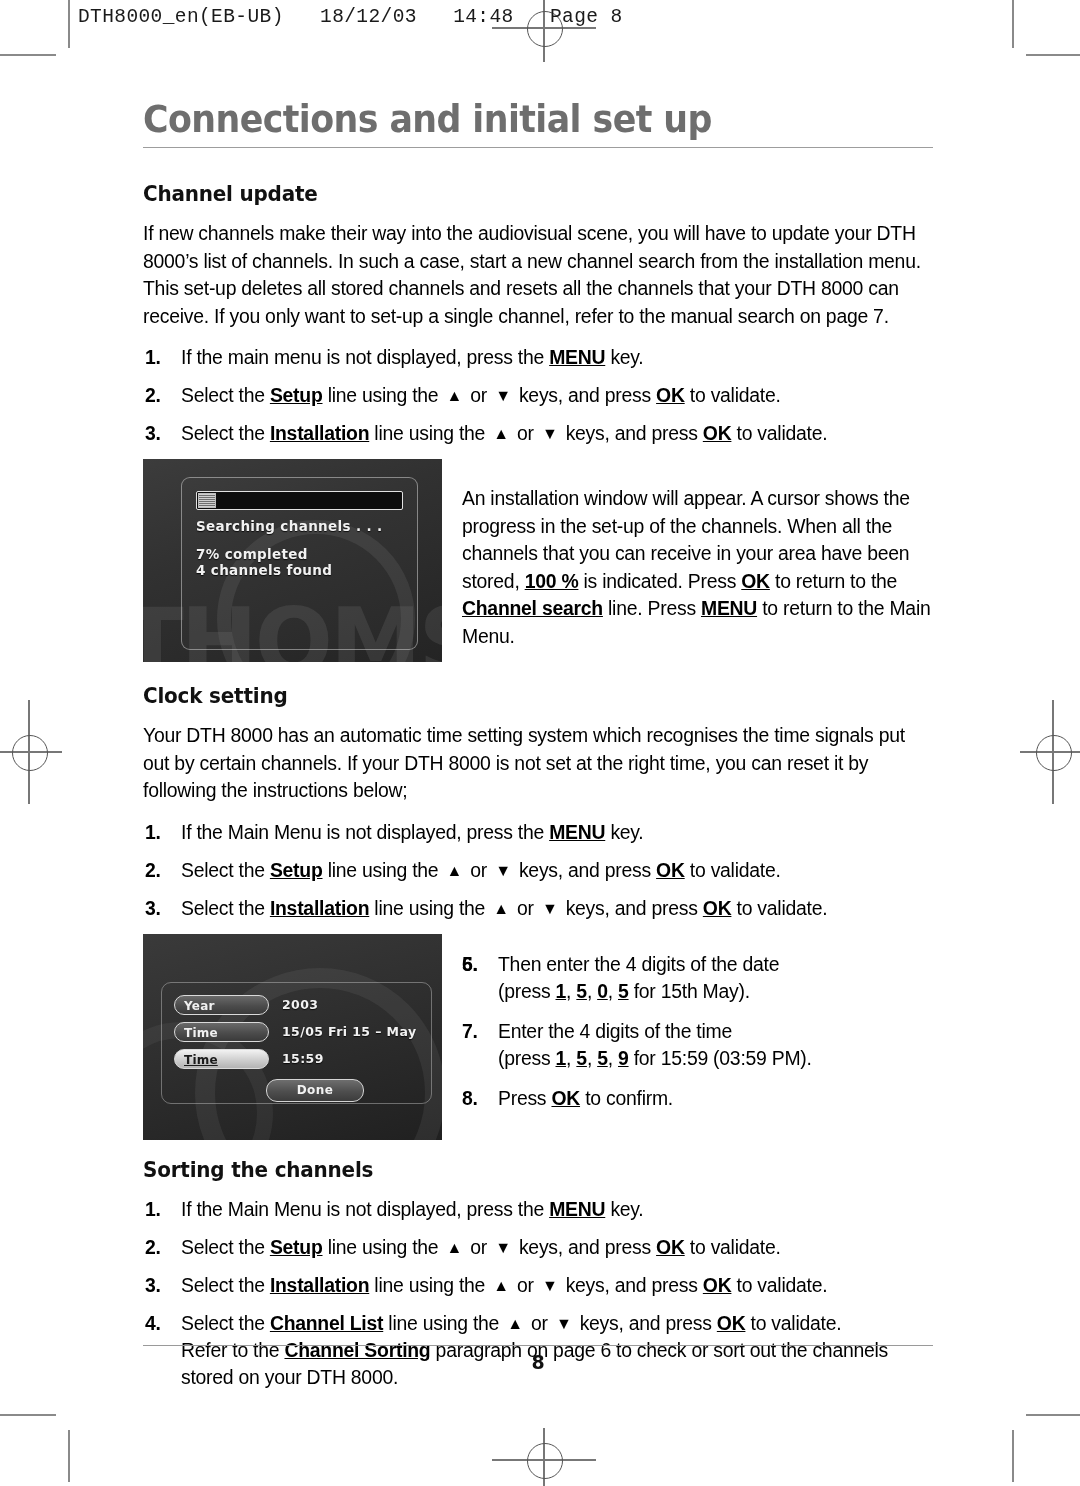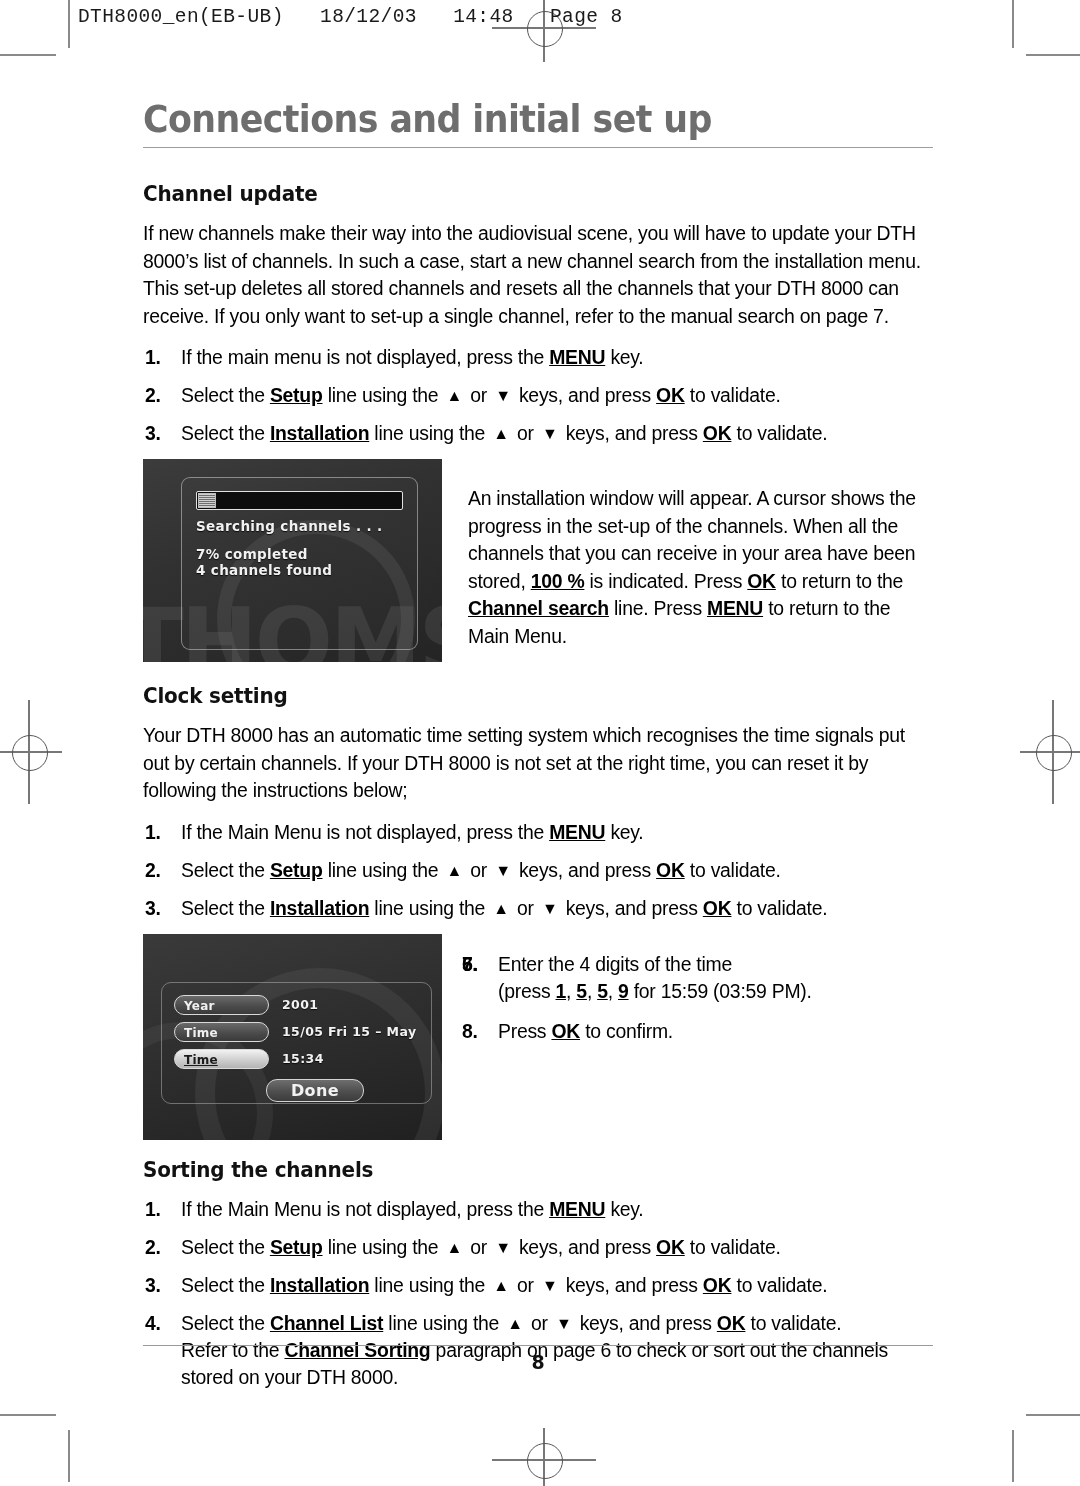--- a/index.html
+++ b/index.html
@@ -273,29 +273,29 @@
   .tv2 .done {
     position: absolute;
     left: 104px; top: 96px;
     width: 96px; height: 21px;
     border-radius: 11px;
     border: 1px solid #d4d4d4;
     background: linear-gradient(180deg,#6e6e6e 0%,#4e4e4e 55%,#3c3c3c 100%);
     color: #f2f2f2;
     font-family: "DejaVu Sans", sans-serif;
     font-weight: bold;
-    font-size: 16px;
+    font-size: 12px;
     line-height: 21px;
     text-align: center;
     letter-spacing: 0.4px;
   }
 
   
   .figtext {
-    padding-left: 26px;
+    padding-left: 20px;
     padding-top: 26px;
     font-size: 19.4px;
     line-height: 27.5px;
     letter-spacing: -0.25px;
   }
   .figtext p { margin: 0; }
 
   .figsteps {
     padding-left: 18px;
     padding-top: 4px;
@@ -405,38 +405,38 @@
     </ol>
 
   <div class="figrow">
     <div class="fig">
       <div class="tv2">
         <div class="wm-circle"></div>
         <div class="wm-circle2"></div>
         <div class="panel">
           <div class="row r1">
             <div class="pill">Year</div>
-            <div class="val">2001</div>
+            <div class="val">2003</div>
           </div>
           <div class="row r2">
             <div class="pill">Time</div>
             <div class="val">15/05  Fri   15 – May</div>
           </div>
           <div class="row r3">
             <div class="pill hl">Time</div>
-            <div class="val">15:34</div>
+            <div class="val">15:59</div>
           </div>
           <div class="done">Done</div>
         </div>
       </div>
     </div>
     <div class="txt figsteps">
       <ol class="steps">
           <li><span class="num">5.</span></li>
-          <li><span class="num">6.</span></li>
+          <li><span class="num">6.</span><span>Then enter the 4 digits of the date<span class="sub">(press <b>1</b>, <b>5</b>, <b>0</b>, <b>5</b> for 15th May).</span></span></li>
           <li><span class="num">7.</span><span>Enter the 4 digits of the time<span class="sub">(press <b>1</b>, <b>5</b>, <b>5</b>, <b>9</b> for 15:59 (03:59 PM).</span></span></li>
           <li><span class="num">8.</span><span>Press <b>OK</b> to confirm.</span></li>
         </ol>
     </div>
   </div>
 
   <h2 class="section" style="margin-top:18px;">Sorting the channels</h2>
   <ol class="steps">
       <li><span class="num">1.</span><span>If the Main Menu is not displayed, press the <b>MENU</b> key.</span></li>
       <li><span class="num">2.</span><span>Select the <b>Setup</b> line using the <span class="arrow">▲</span> or <span class="arrow">▼</span> keys, and press <b>OK</b> to validate.</span></li>

